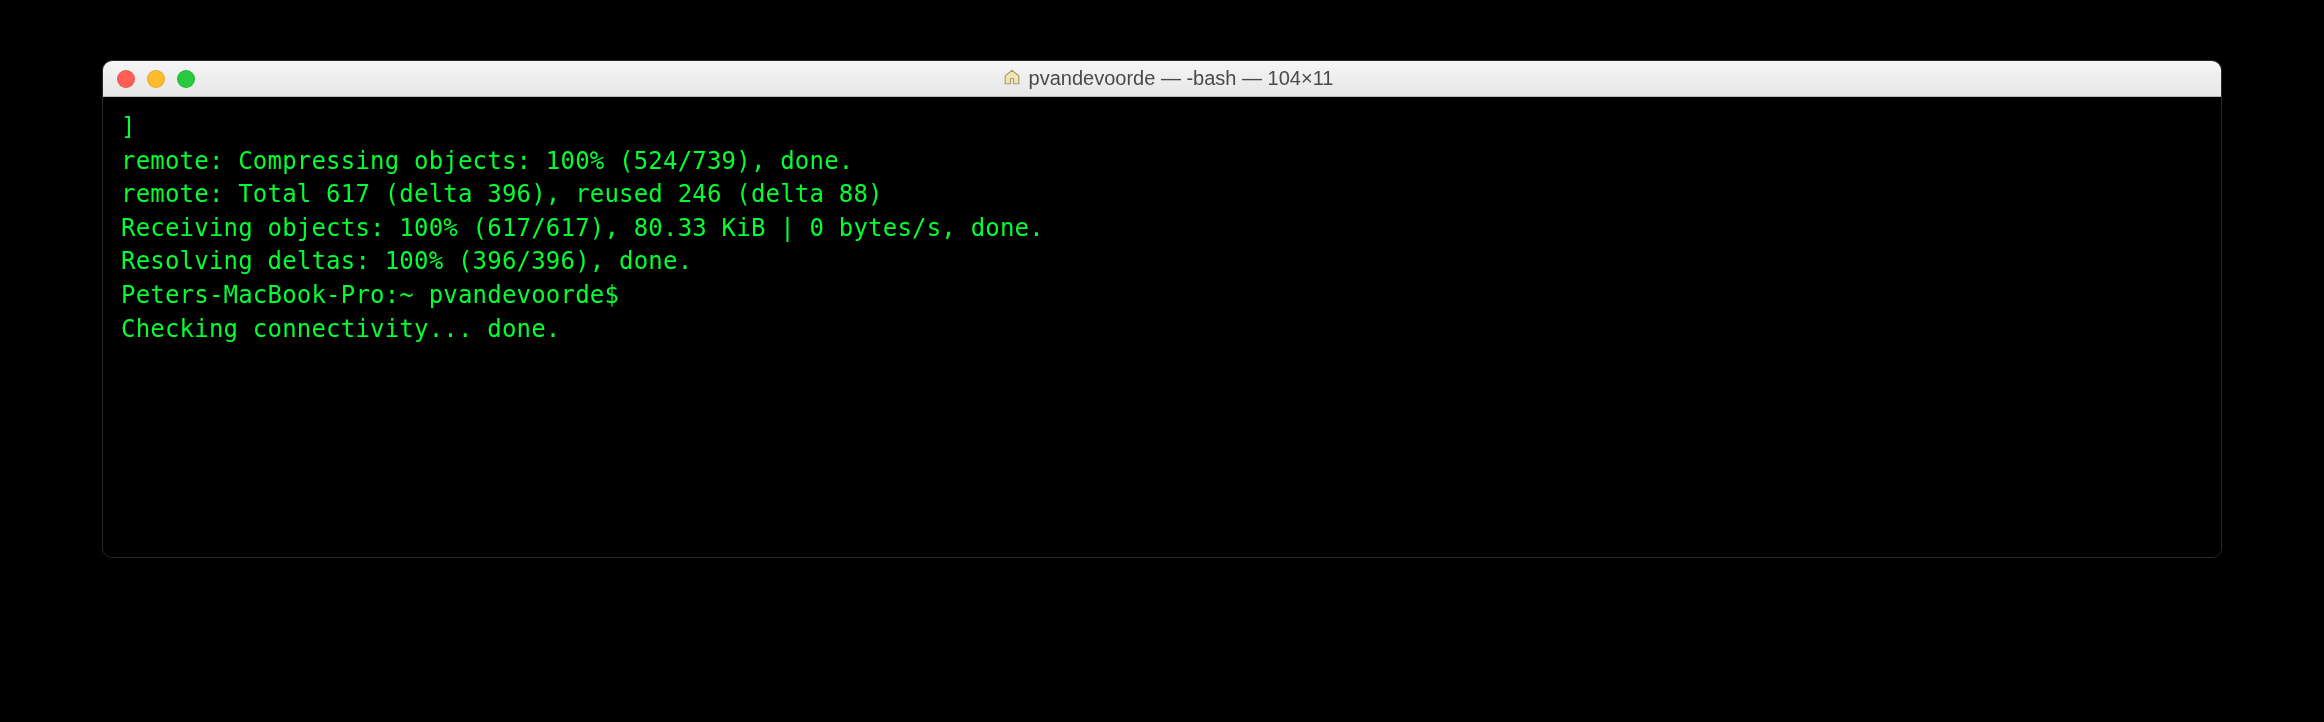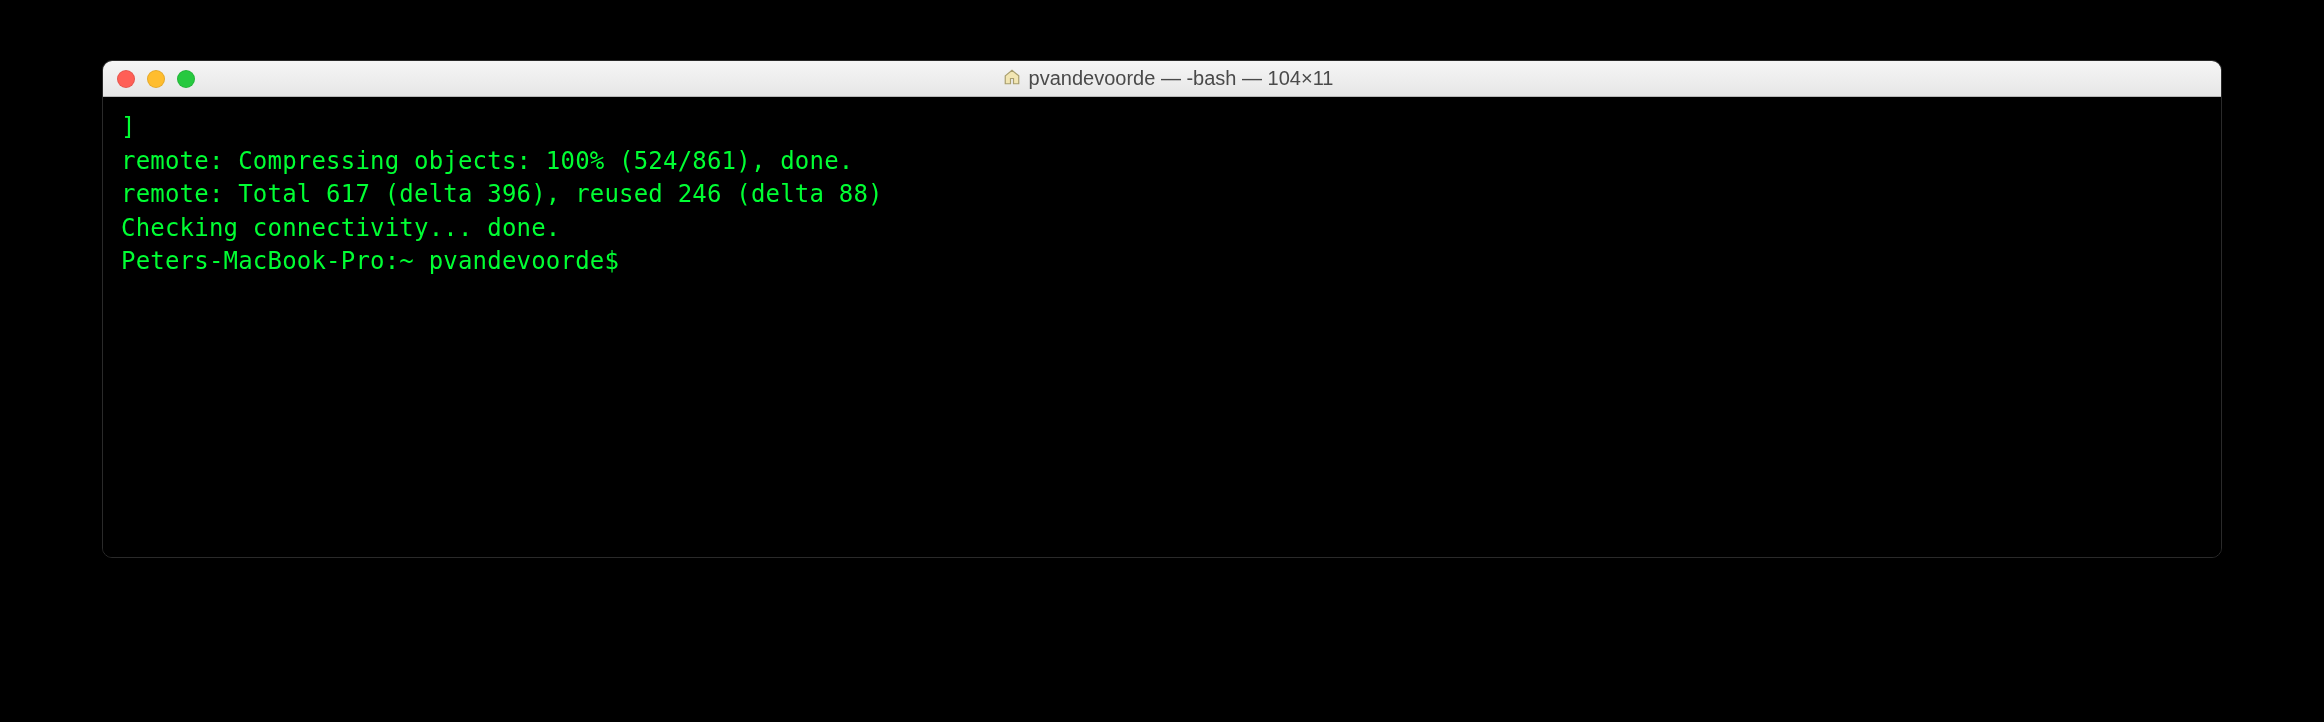--- a/index.html
+++ b/index.html
@@ -117,18 +117,20 @@
         </svg>
       </span>
       <span class="title-text">pvandevoorde — -bash — 104×11</span>
     </div>
   </div>
 
   <div class="terminal-body">
     <div class="line first-line">
       <span class="bracket">]</span>
     </div>
-    <div class="line">remote: Compressing objects: 100% (524/861), done.</div>
+    <div class="line">remote: Compressing objects: 100% (524/739), done.</div>
     <div class="line">remote: Total 617 (delta 396), reused 246 (delta 88)</div>
+    <div class="line">Receiving objects: 100% (617/617), 80.33 KiB | 0 bytes/s, done.</div>
+    <div class="line">Resolving deltas: 100% (396/396), done.</div>
+    <div class="line"><span>Peters-MacBook-Pro:~ pvandevoorde$ </span><span class="cursor"></span></div>
     <div class="line">Checking connectivity... done.</div>
-    <div class="line"><span>Peters-MacBook-Pro:~ pvandevoorde$ </span><span class="cursor"></span></div>
   </div>
 </div>
 
 </body></html>

